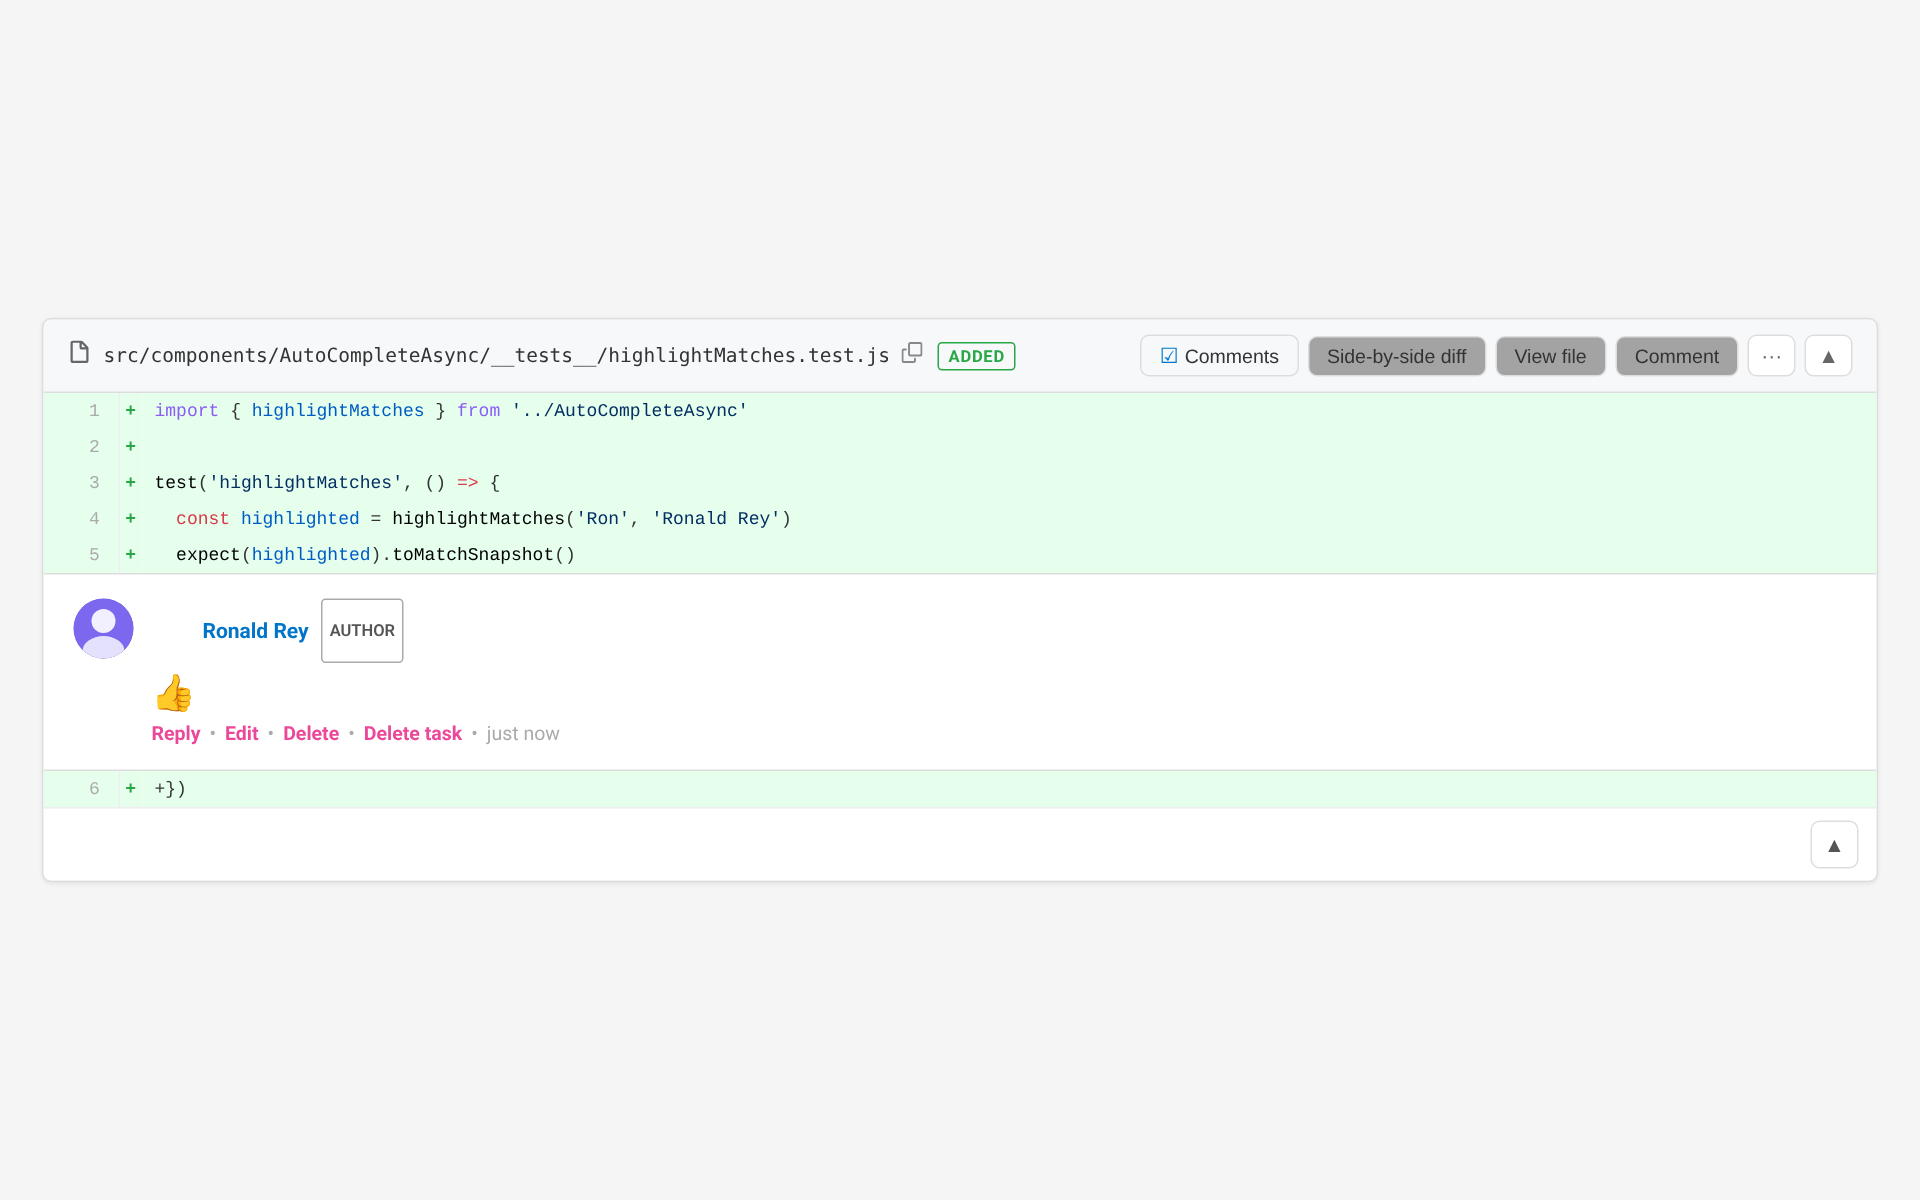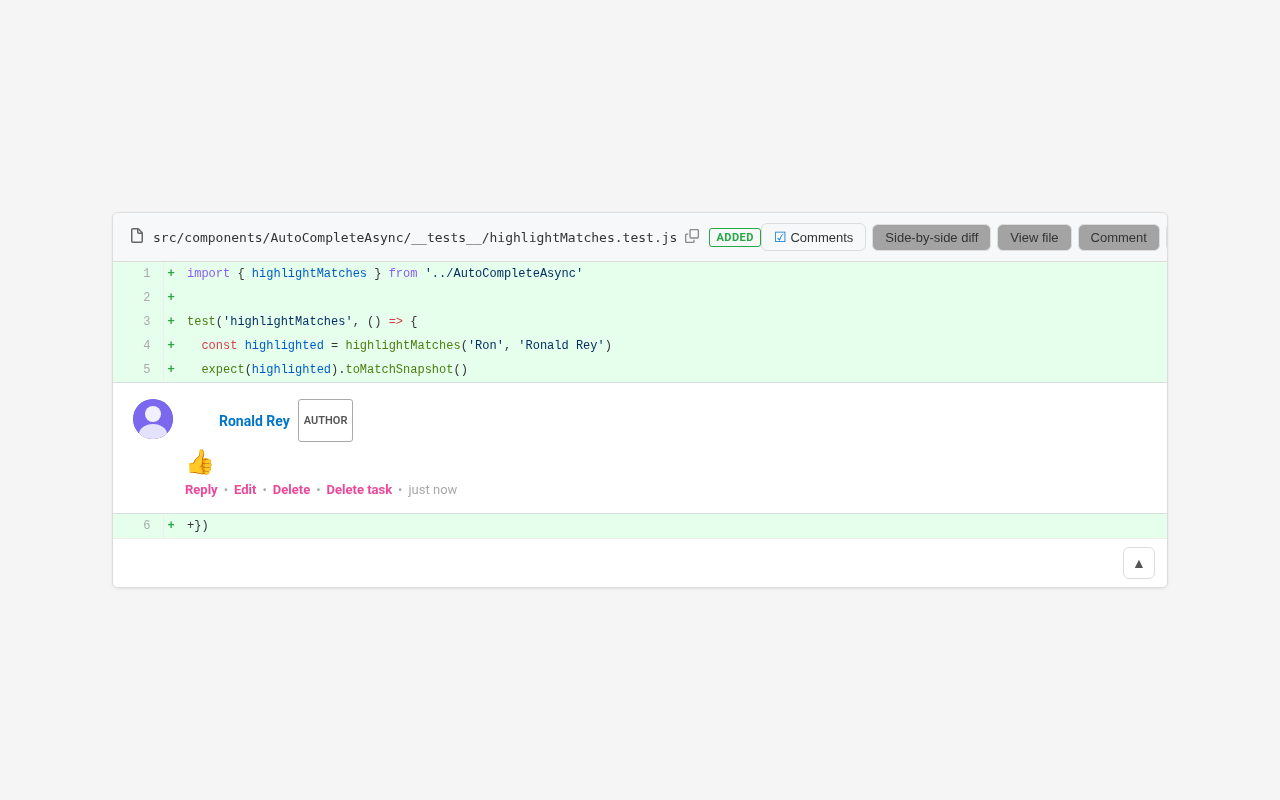--- a/index.html
+++ b/index.html
@@ -11,21 +11,21 @@
       display: flex;
       align-items: center;
       justify-content: center;
       min-height: 100vh;
       padding: 20px;
     }
     .diff-container {
       background: #fff;
       border: 1px solid #ddd;
       border-radius: 6px;
-      width: 1056px;
+      width: 1224px;
       overflow: hidden;
       box-shadow: 0 1px 3px rgba(0,0,0,0.08);
     }
     
     .diff-header {
       display: flex;
       align-items: center;
       justify-content: space-between;
       padding: 10px 16px;
       background: #f6f8fa;
@@ -120,21 +120,21 @@
       padding: 2px 8px;
       color: #333;
       white-space: pre;
       line-height: 20px;
       width: 100%;
     }
     
     .kw-import { color: #8b5cf6; }
     .kw-blue { color: #005cc5; }
     .kw-string { color: #032f62; }
-    .kw-func { color: #4d7c0f; }
+    .kw-func { color: #000000; }
     .kw-arrow { color: #d73a49; }
     .kw-const { color: #d73a49; }
     .kw-var { color: #005cc5; }
 
     
     .comment-section {
       border-top: 1px solid #ddd;
       border-bottom: 1px solid #ddd;
       background: #fff;
       padding: 16px 20px;

